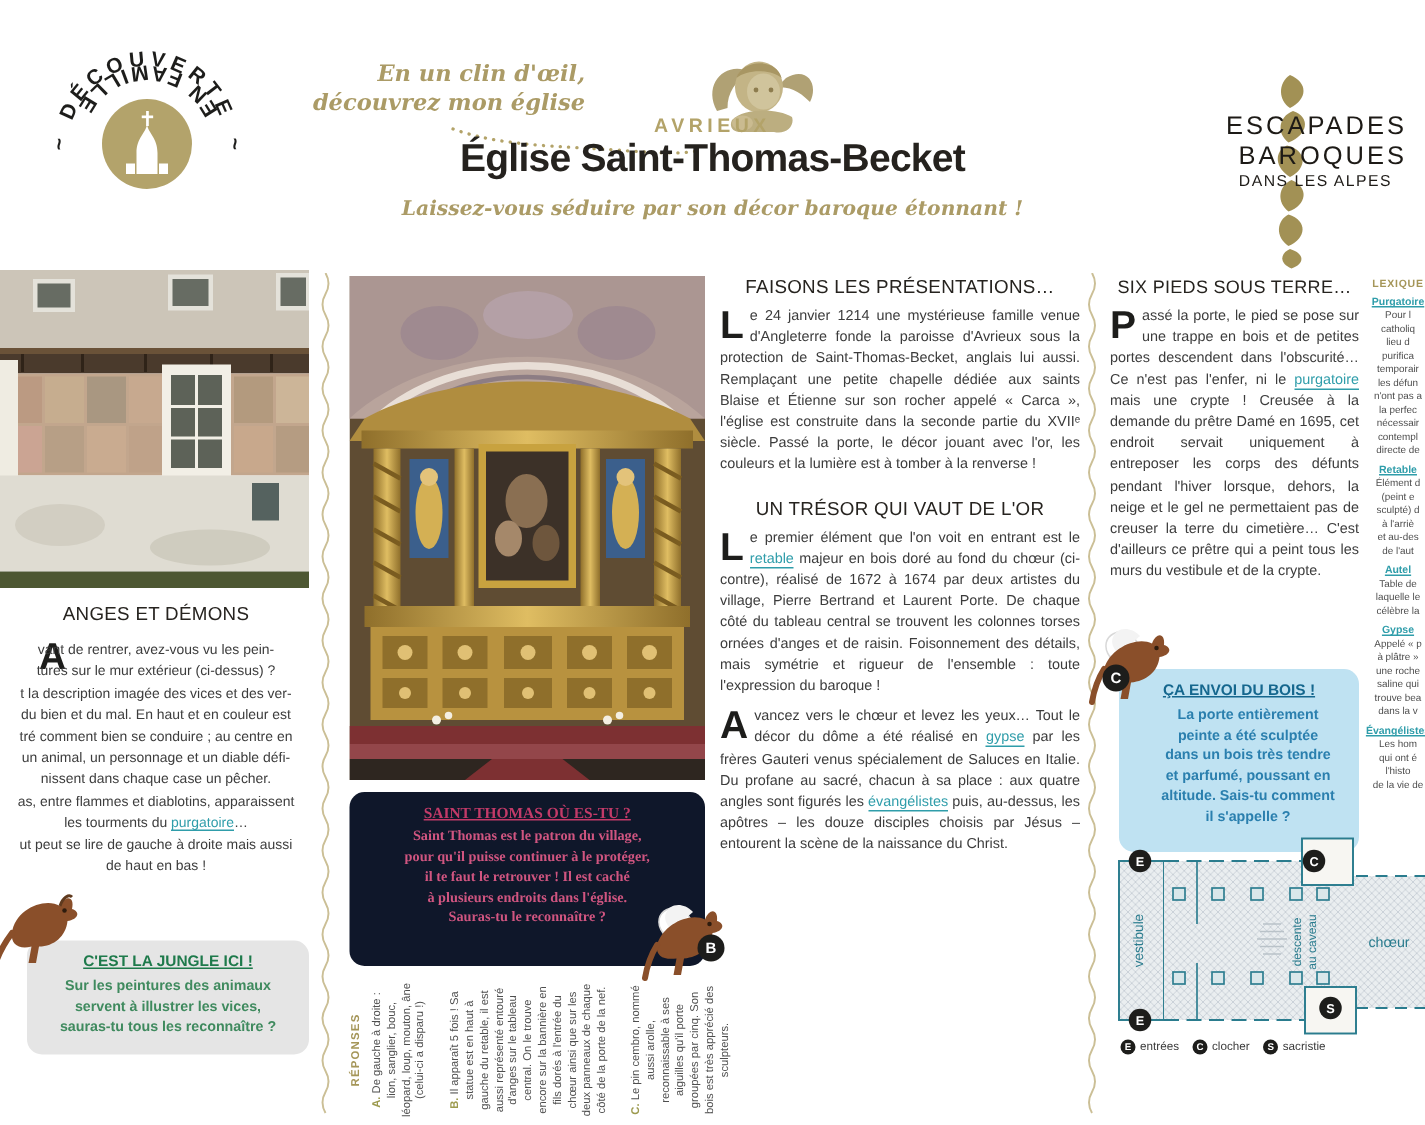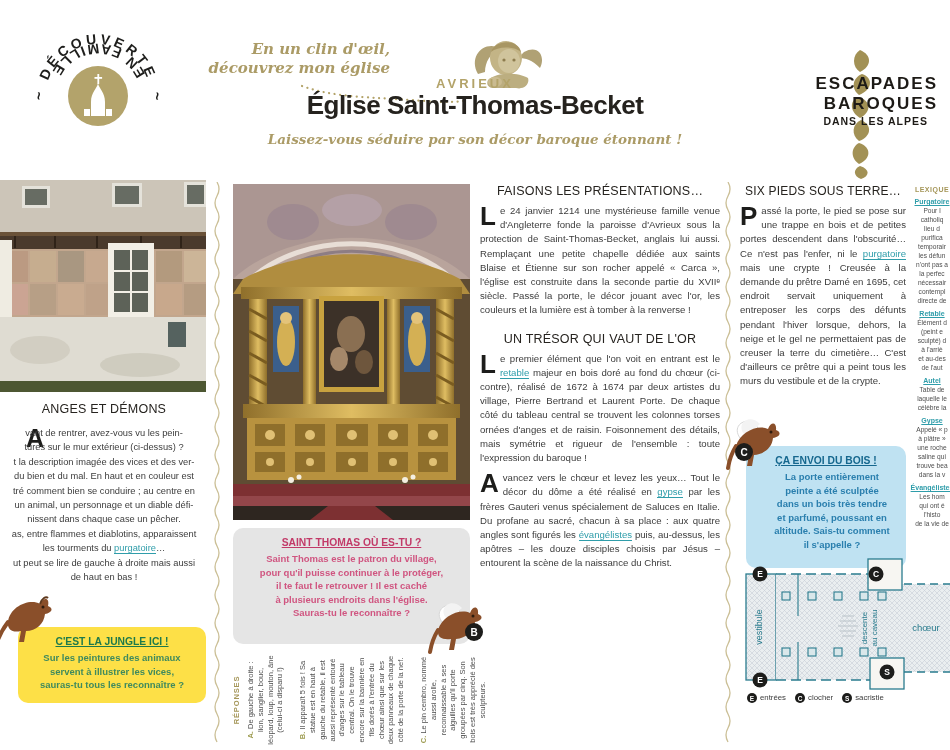--- a/index.html
+++ b/index.html
@@ -10,34 +10,34 @@
   .tagline{position:absolute;left:185px;top:40px;width:205px;text-align:right;
            font-family:"DejaVu Serif",serif;font-style:italic;font-weight:bold;
            font-size:15px;line-height:19px;color:#ab9b66;}
   .place{position:absolute;left:330px;top:76px;width:290px;text-align:center;
          font-weight:bold;font-size:13px;letter-spacing:3px;color:#b3a369;}
   .title{position:absolute;left:240px;top:90px;width:470px;text-align:center;
          font-weight:bold;font-size:26px;letter-spacing:-0.5px;color:#25221e;}
   .subtitle{position:absolute;left:230px;top:131px;width:490px;text-align:center;
             font-family:"DejaVu Serif",serif;font-style:italic;font-weight:bold;
             font-size:13.5px;color:#ab9b66;}
-  .logo-text{position:absolute;width:158px;text-align:right;font-weight:bold;color:#1d1a16;}
+  .logo-text{position:absolute;width:158px;text-align:right;font-weight:normal;color:#1d1a16;}
   
   .colhead{font-weight:normal;font-size:12.5px;letter-spacing:0.2px;color:#26231f;text-align:center;}
   .body-p{font-size:9.6px;line-height:14.2px;text-align:justify;color:#3c3c3c;}
   .lines{white-space:pre-line;}
   .lex-link{color:#2f9daa;text-decoration:none;border-bottom:1px solid #2f9daa;cursor:pointer;}
   .dropcap{float:left;font-weight:bold;font-size:26px;line-height:23px;margin:1px 4px 0 0;color:#1d1d1b;}
   .c1lines{font-size:9.3px;line-height:14.4px;text-align:center;color:#3c3c3c;}
   
   .ibox{position:absolute;border-radius:10px;text-align:center;}
   .ibox .bh{font-weight:bold;font-size:10.3px;text-decoration:underline;margin:9px 4px 4px;}
   .ibox .bb{font-weight:bold;font-size:9.5px;line-height:13.5px;white-space:pre-line;}
-  .green{background:#fde047;} .green .bh{color:#1e7a4b;} .green .bb{color:#3f8a5e;}
-  .pink{background:#e5e5e5;} .pink .bh{color:#c23a68;} .pink .bb{color:#d05580;}
+  .green{background:#e5e5e5;} .green .bh{color:#1e7a4b;} .green .bb{color:#3f8a5e;}
+  .pink{background:#0f172a;font-family:Liberation Serif, serif;} .pink .bh{color:#c23a68;} .pink .bb{color:#d05580;}
   .blue{background:#bfe2f2;} .blue .bh{color:#15678e;} .blue .bb{color:#2a7fae;padding-left:12px;}
   
   .reponses{position:absolute;left:232px;top:655px;width:90px;height:470px;
             transform:rotate(-90deg);transform-origin:45px 45px;text-align:center;}
   .reponses .rt{font-weight:bold;font-size:7.6px;letter-spacing:0.8px;color:#a59659;margin-bottom:5px;}
   .reponses p{margin:0 0 13px;font-size:7.5px;line-height:9.8px;color:#4e4e4e;}
   .reponses .al{font-weight:bold;color:#9c9a4e;}
   
   .lexique{position:absolute;left:903px;top:186px;width:58px;text-align:center;}
   .lexique .lt{font-weight:bold;font-size:7px;letter-spacing:0.5px;color:#a59659;margin-bottom:3px;}

